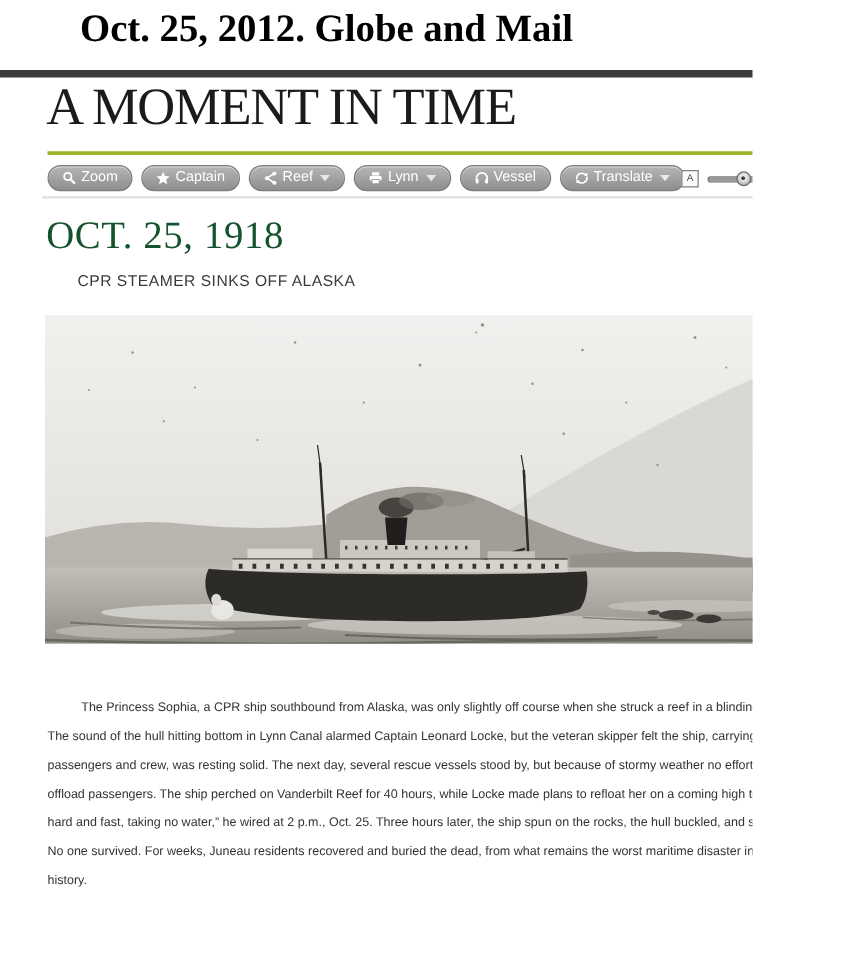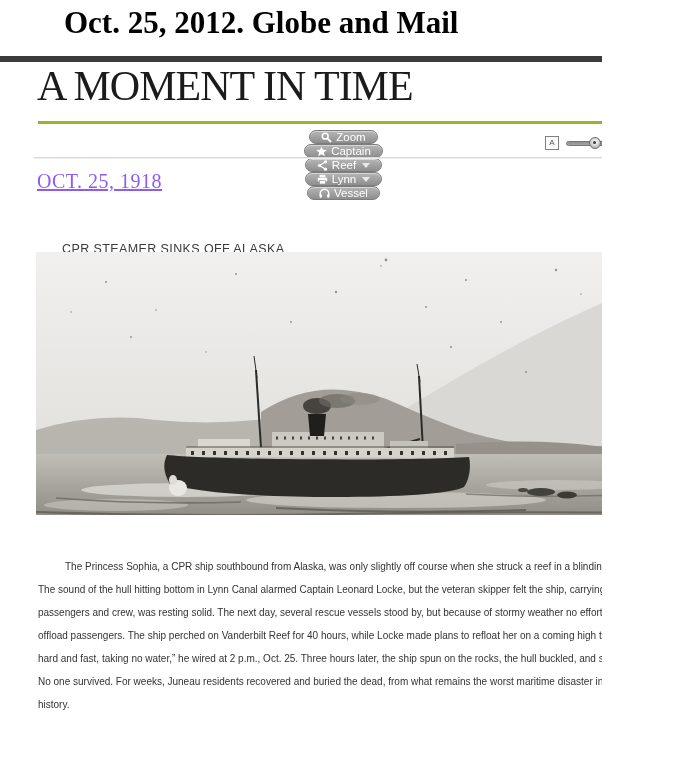--- a/index.html
+++ b/index.html
@@ -6,21 +6,21 @@
   .page{position:relative;width:602px;height:768px;background:#fff;overflow:hidden;
         font-family:"Liberation Sans",sans-serif;}
 
   .caption{position:absolute;left:64px;top:5px;font-family:"Liberation Serif",serif;
            font-weight:bold;font-size:31px;color:#000;letter-spacing:0;}
   .topbar{position:absolute;left:0;top:56px;width:687px;height:6px;background:#3b3b3b;}
   .masthead{position:absolute;left:37px;top:62px;font-family:"Liberation Serif",serif;
             font-size:42px;color:#1b1b1b;letter-spacing:-1px;}
   .olive-rule{position:absolute;left:38px;top:121px;width:610px;height:3px;background:#9fb32a;}
 
-  .toolbar{position:absolute;left:38px;top:130px;width:618px;height:24px;display:flex;align-items:center;flex-direction:column;}
+  .toolbar{position:absolute;left:38px;top:130px;width:618px;height:24px;display:flex;align-items:center;}
   .tb-btn{appearance:none;display:inline-flex;align-items:center;gap:4px;height:21px;
           padding:0 11px;margin-right:7px;border:1px solid #7d7d7d;border-radius:11px;
           background:linear-gradient(#b6b6b6,#8e8e8e);color:#fff;font-family:"Liberation Sans",sans-serif;
           font-size:11.5px;cursor:pointer;box-shadow:inset 0 1px 0 rgba(255,255,255,.45);}
   .tb-btn .ic{display:inline-flex;width:11px;height:11px;}
   .caret{width:0;height:0;border-left:4px solid transparent;border-right:4px solid transparent;
          border-top:5px solid #e8e8e8;margin-left:2px;}
   .textsize{position:absolute;right:0;top:3px;display:flex;align-items:center;gap:7px;}
   .a-box{display:flex;align-items:center;justify-content:center;border:1px solid #808080;
          background:#fbfbfb;color:#555;font-family:"Liberation Sans",sans-serif;cursor:pointer;}
@@ -31,22 +31,22 @@
          background:linear-gradient(#8d8d8d,#a5a5a5);border:1px solid #777;box-sizing:border-box;}
   .thumb{position:absolute;left:calc(45% - 6px);top:1px;width:12px;height:12px;border-radius:50%;
          background:radial-gradient(circle at 50% 40%, #e8e8e8 0 30%, #b9b9b9 70%, #9a9a9a 100%);
          border:1px solid #6e6e6e;box-sizing:border-box;}
   .thumb::after{content:"";position:absolute;left:3.5px;top:3.5px;width:3px;height:3px;border-radius:50%;background:#3c3c3c;}
 
   .gray-rule{position:absolute;left:34px;top:157px;width:618px;height:1px;background:#d7d7d7;
              border-bottom:1px solid #efefef;}
 
   .date-heading{position:absolute;left:37px;top:170px;font-family:"Liberation Serif",serif;
-                font-size:20px;color:#8b5cf6;letter-spacing:.5px;text-decoration:underline;}
-  .headline{position:absolute;left:62px;top:218px;font-size:12.5px;color:#3a3a3a;letter-spacing:.4px;margin-top:24px;}
+                font-size:31px;color:#14532d;letter-spacing:.5px;}
+  .headline{position:absolute;left:62px;top:218px;font-size:12.5px;color:#3a3a3a;letter-spacing:.4px;}
   .credit{position:absolute;left:36px;top:237px;width:611px;text-align:right;font-size:13px;
           color:#b7b7b7;letter-spacing:1px;}
   .photo{position:absolute;left:36px;top:252px;width:611px;height:263px;}
   .photo svg{display:block;}
 
   .body-text{position:absolute;left:30px;top:547px;width:636px;margin:8px;font-size:10px;
              line-height:23px;color:#333;text-indent:27px;}
 </style>
 </head>
 <body>
@@ -109,20 +109,32 @@
       <span class="ic">
         <svg viewBox="0 0 11 11" width="11" height="11">
             <path d="M1.2 7.5 V5.5 a4.3 4.3 0 0 1 8.6 0 V7.5" fill="none" stroke="#fff" stroke-width="1.4"></path>
             <rect x="0.6" y="6.2" width="2.3" height="3.6" rx="1" fill="#fff"></rect>
             <rect x="8.1" y="6.2" width="2.3" height="3.6" rx="1" fill="#fff"></rect>
           </svg>
       </span>
       <span>Vessel</span>
     </button>
 
+    <button class="tb-btn">
+      <span class="ic">
+        <svg viewBox="0 0 11 11" width="11" height="11">
+            <path d="M1.4 6.5 a4.2 4.2 0 0 1 7.3-3.4" fill="none" stroke="#fff" stroke-width="1.3"></path>
+            <polygon points="9.9,1.2 9.9,4.4 6.9,3" fill="#fff"></polygon>
+            <path d="M9.6 4.5 a4.2 4.2 0 0 1 -7.3 3.4" fill="none" stroke="#fff" stroke-width="1.3"></path>
+            <polygon points="1.1,9.8 1.1,6.6 4.1,8" fill="#fff"></polygon>
+          </svg>
+      </span>
+      <span>Translate</span>
+      <span class="caret"></span>
+    </button>
 
     <div class="textsize">
       <span class="a-box a-small">A</span>
       <div class="slider">
         <div class="track"></div>
         <div class="thumb"></div>
       </div>
       <span class="a-box a-large">A</span>
     </div>
   </div>

